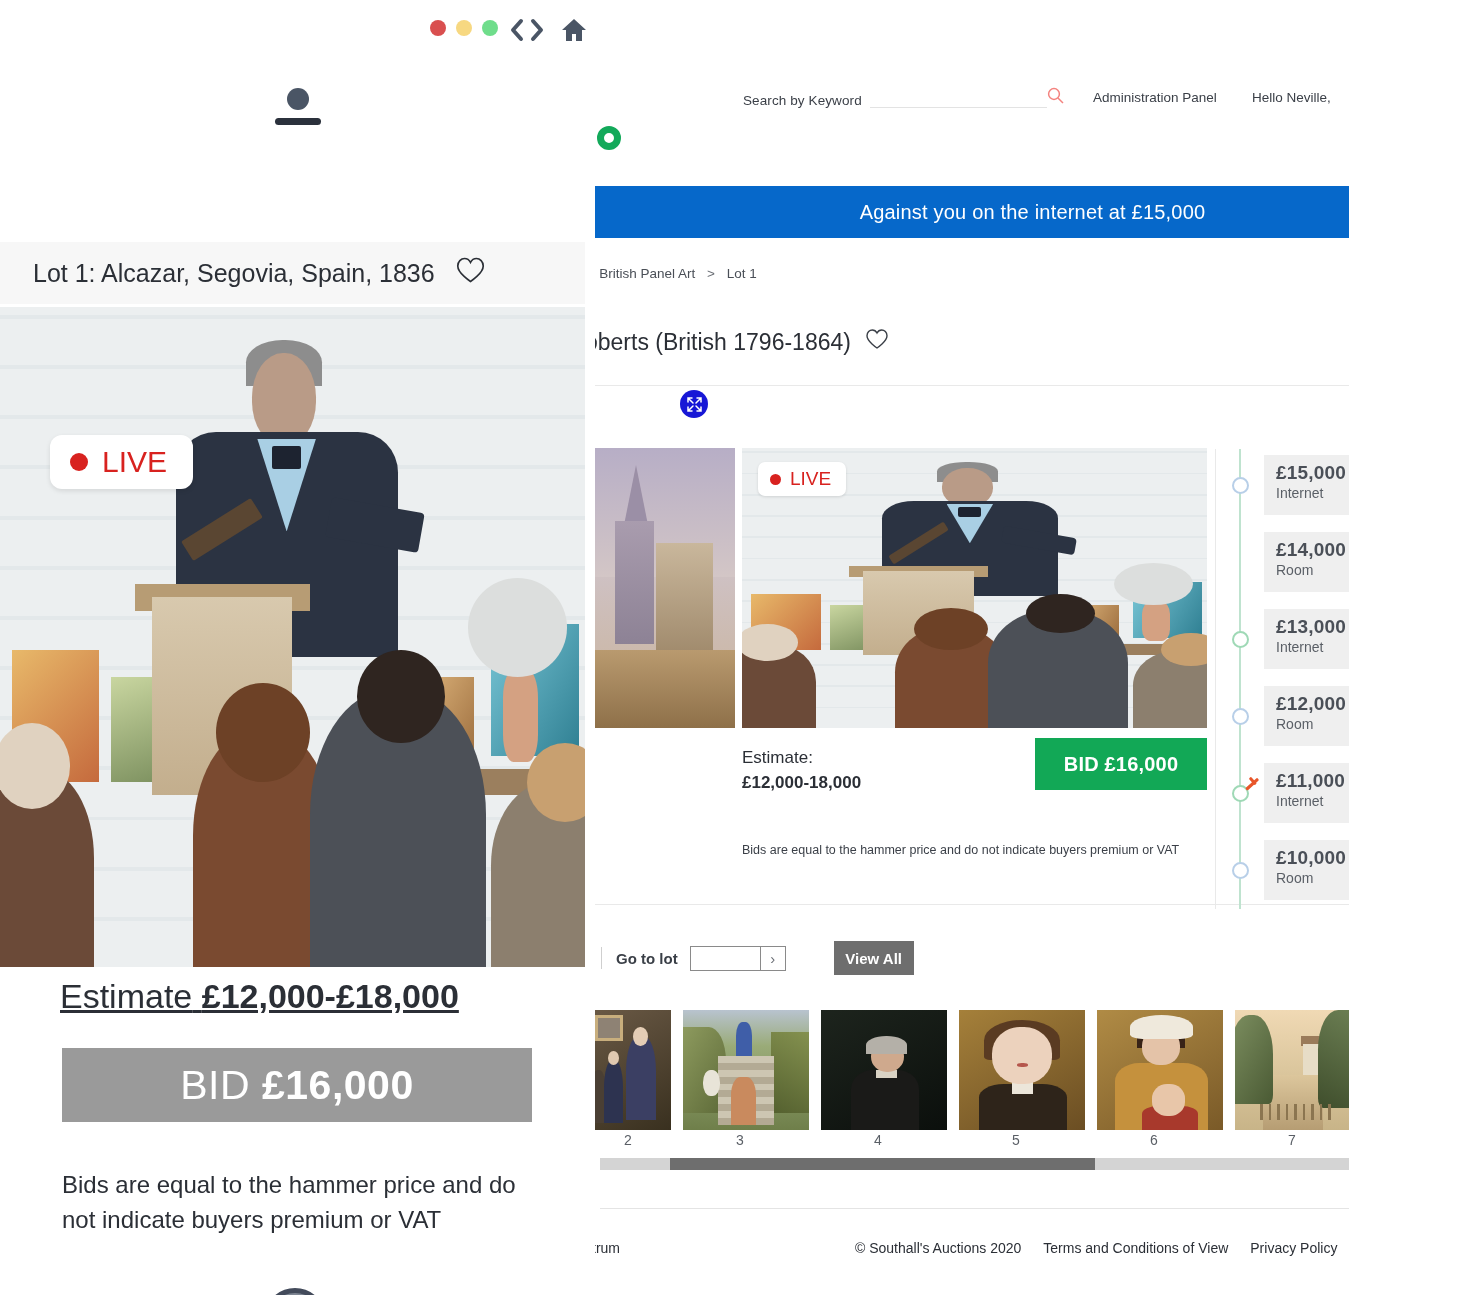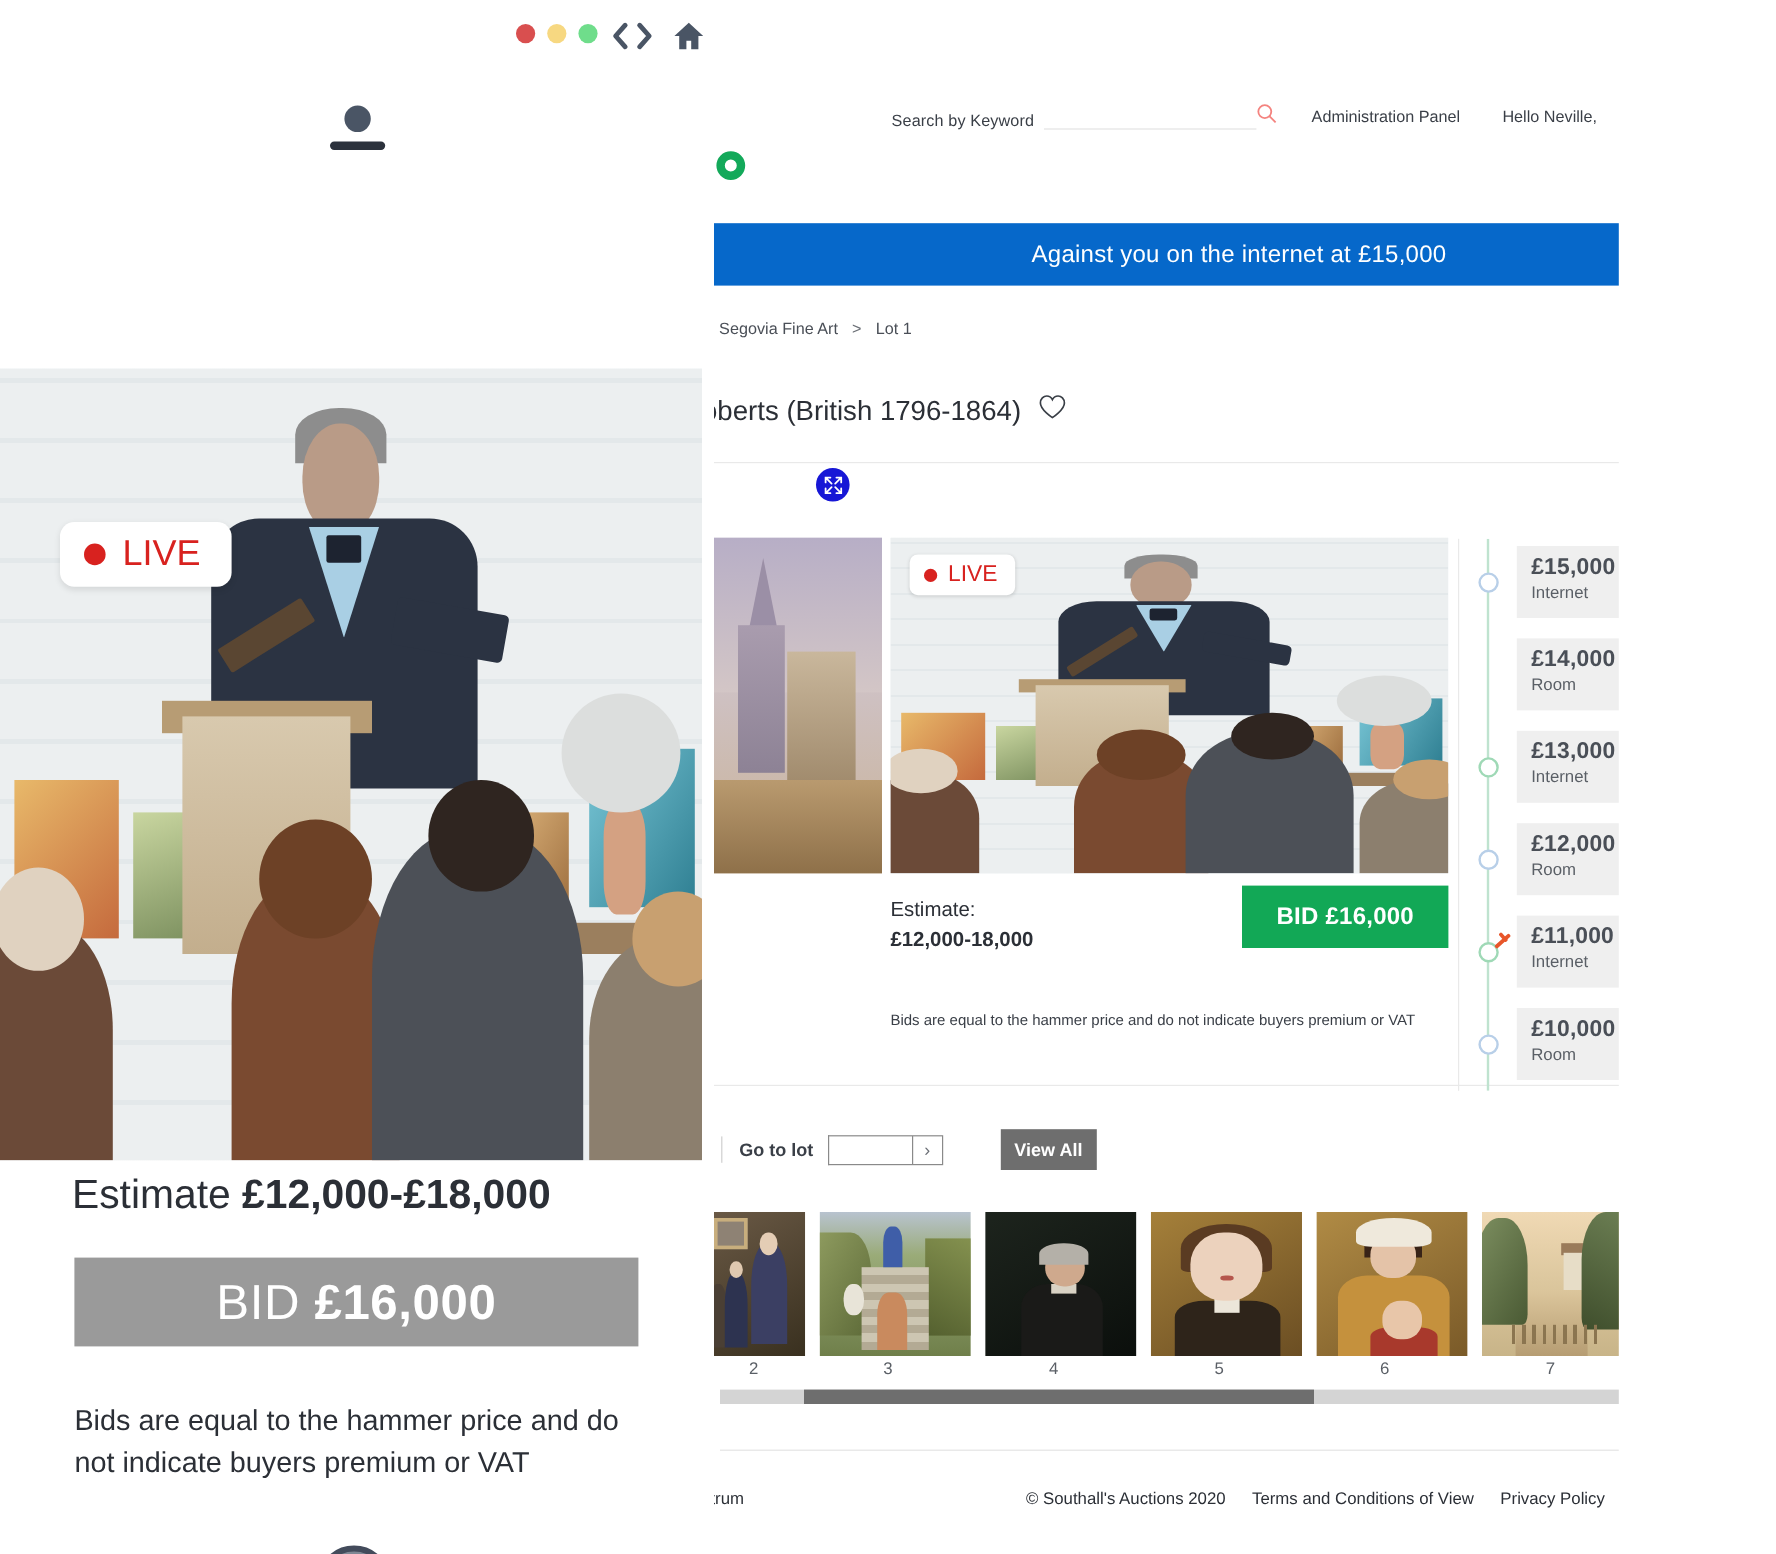--- a/index.html
+++ b/index.html
@@ -135,21 +135,21 @@
                color:#fff; display:flex; align-items:center; justify-content:center; font-size:27px; }
   .mlotbar { position:absolute; left:0; top:182px; width:585px; height:62px; background:#f7f7f7;
              display:flex; align-items:center; padding-left:33px; gap:20px; }
   .mlottitle { font-size:25px; color:#2b2f36; white-space:nowrap; }
   .mheart { font-size:28px; color:#2b2f36; }
   .mimg { position:absolute; left:0; top:247px; width:585px; height:660px; overflow:hidden; }
   .mlive { position:absolute; left:50px; top:128px; background:#fff; border-radius:12px;
            padding:10px 26px 10px 20px; display:flex; align-items:center; gap:14px;
            color:#d8221f; font-size:30px; z-index:5; box-shadow:0 2px 5px rgba(0,0,0,.1); }
   .mlivedot { width:18px; height:18px; border-radius:50%; background:#d8221f; }
-  .mest { position:absolute; left:60px; top:917px; font-size:34px; color:#2b2f36; white-space:nowrap; }
+  .mest { position:absolute; left:60px; top:917px; font-size:34px; color:#2b2f36; white-space:nowrap;text-decoration:underline; }
   .mest b { font-weight:bold; }
   .mbid { position:absolute; left:62px; top:988px; width:470px; height:74px; background:#9a9a9a;
           color:#fff; border:0; font-size:41px; cursor:pointer; letter-spacing:.5px;
           font-family:"Liberation Sans", sans-serif; }
   .mbid .lt { font-weight:normal; }
   .mbid .amt { font-weight:bold; }
   .mdisc { position:absolute; left:62px; top:1108px; width:480px; font-size:24px; color:#2b2f36;
            line-height:1.45; }
   .mhome { position:absolute; left:264px; top:1228px; width:62px; height:62px; border-radius:50%;
            background:#7f8794; border:5px solid #434b5b; }
@@ -348,21 +348,21 @@
         <a class="admin" href="#" style="text-decoration:none;color:#3a3f47">Administration Panel</a>
         <div class="hello">Hello Neville,</div>
       </div>
 
     </div>
 
     <div class="blueband">Against you on the internet at £15,000</div>
 
     <div class="crumbs">
       <span class="lead">·</span>
-      <a href="#" style="color:#4a4f57;text-decoration:none">Segovia Fine Art</a>
+      <a href="#" style="color:#4a4f57;text-decoration:none">British Panel Art</a>
       <span class="sep">&gt;</span>
       <span>Lot 1</span>
     </div>
 
     <div class="lottitle">
       <span>oberts (British 1796-1864)</span>
       <span class="heart">
         <svg width="24" height="22" viewBox="0 0 24 22">
           <path d="M12 20 C12 20 2 13.5 2 7.8 C2 4.3 4.6 2 7.3 2 C9.4 2 11.1 3.3 12 5 C12.9 3.3 14.6 2 16.7 2 C19.4 2 22 4.3 22 7.8 C22 13.5 12 20 12 20 Z" fill="none" stroke="#3a3f47" stroke-width="1.4"></path>
         </svg>
@@ -586,20 +586,28 @@
   </div>
 
   <div class="mobile">
 
     <div class="speaker">
       <div class="spdot"></div>
       <div class="spbar"></div>
     </div>
 
 
+    <div class="mlotbar">
+      <span class="mlottitle">Lot 1: Alcazar, Segovia, Spain, 1836</span>
+      <span class="mheart">
+        <svg width="31" height="28" viewBox="0 0 24 22">
+          <path d="M12 20 C12 20 2 13.5 2 7.8 C2 4.3 4.6 2 7.3 2 C9.4 2 11.1 3.3 12 5 C12.9 3.3 14.6 2 16.7 2 C19.4 2 22 4.3 22 7.8 C22 13.5 12 20 12 20 Z" fill="none" stroke="#2b2f36" stroke-width="1.3"></path>
+        </svg>
+      </span>
+    </div>
 
     <div class="mimg">
       <div class="art room" style="font-size:56px">
         <div class="wall"></div>
         <div class="paint1"></div>
           <div class="paint2"></div>
           <div class="paint3"></div>
           <div class="paint4"></div>
         <div class="table"></div>
           <div class="vase"></div>

